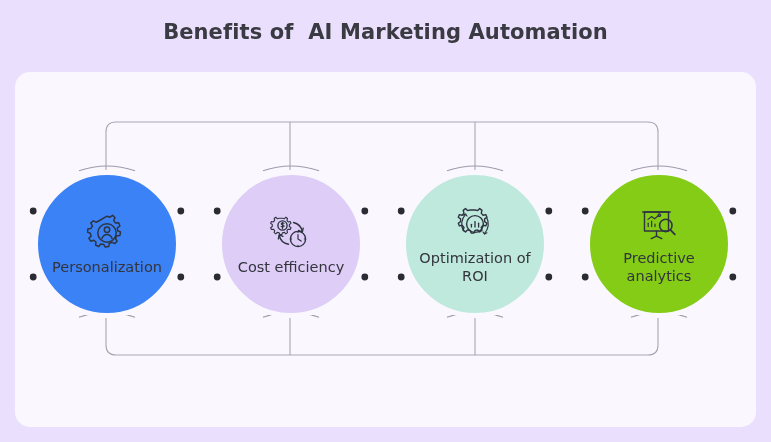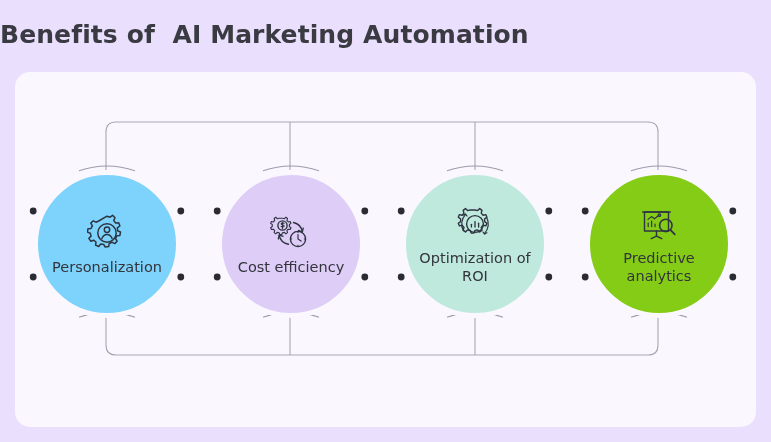--- a/index.html
+++ b/index.html
@@ -19,21 +19,22 @@
     position: absolute;
     inset: 0;
   }
 
   
   .title {
     position: absolute;
     left: 0;
     top: 20px;
     width: 771px;
-    font-size: 25px;
+    text-align: center;
+    font-size: 21px;
     font-weight: bold;
     letter-spacing: 0.1px;
     color: #3a3a42;
     white-space: pre;
   }
 
   
   .card {
     position: absolute;
     left: 15px;
@@ -140,21 +141,21 @@
         <path d="M 72,26.8 A 86,86 0 0 1 128,26.8"></path>
         <path d="M 72,173.2 A 86,86 0 0 1 128,173.2"></path>
       </g>
       <g fill="#2b2b33">
         <circle cx="26.2" cy="67" r="3.4"></circle>
         <circle cx="173.8" cy="67" r="3.4"></circle>
         <circle cx="26.2" cy="133" r="3.4"></circle>
         <circle cx="173.8" cy="133" r="3.4"></circle>
       </g>
     </svg>
-    <div class="disc" style="background:#7dd3fc">
+    <div class="disc" style="background:#3b82f6">
       <div class="icon-wrap">
         <svg width="40" height="40" viewBox="0 0 40 40" xmlns="http://www.w3.org/2000/svg" fill="none" stroke="#2e3440" stroke-width="1.5" stroke-linecap="round" stroke-linejoin="round">
           <path d="M20 3.2 l3.0 1.0 2.6 -1.9 2.4 2.4 -1.3 2.9 1.9 2.4 3.1 -0.2 1.2 3.2 -2.6 1.8 0.3 3.0 2.9 1.2 -0.6 3.4 -3.1 0.4 -1.3 2.7 1.6 2.7 -2.4 2.4 -2.8 -1.4 -2.7 1.3 -0.5 3.1 -3.4 0.5 -1.6 -2.7 -3.0 -0.3 -2.0 2.4 -3.1 -1.4 0.4 -3.1 -2.4 -1.8 -2.9 1.0 -1.8 -2.9 2.2 -2.2 -0.8 -2.9 -2.9 -1.1 0.6 -3.4 3.0 -0.3 1.4 -2.6 -1.6 -2.7 2.5 -2.3 2.7 1.4 2.7 -1.2z"></path>
           <circle cx="20" cy="20" r="9.2"></circle>
           <circle cx="20" cy="16.8" r="2.7"></circle>
           <path d="M14.9 25.6 c0.9 -2.8 3.0 -4.2 5.1 -4.2 c2.1 0 4.2 1.4 5.1 4.2"></path>
         </svg>
       </div>
       <div class="label">Personalization</div>
     </div>

